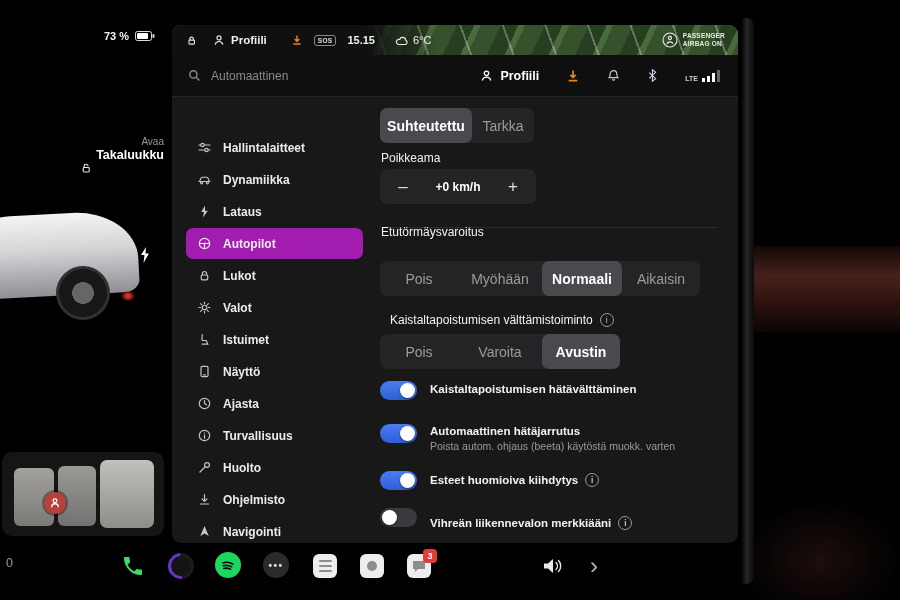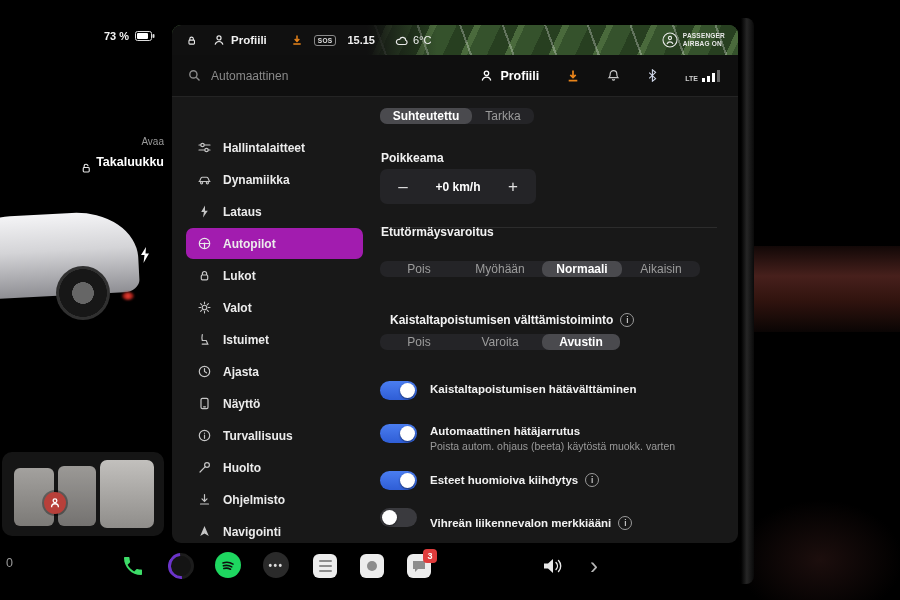--- a/index.html
+++ b/index.html
@@ -14,21 +14,21 @@
   .seat-glow{position:absolute;right:-30px;bottom:-40px;width:220px;height:160px;border-radius:50%;
     background:radial-gradient(closest-side,#1c0e0d,#000 75%);}
   .bezel-edge{position:absolute;left:741px;top:18px;width:13px;height:566px;border-radius:0 8px 8px 0;
     background:linear-gradient(90deg,#000 0%,#262626 45%,#0a0a0a 100%);}
 
   
   .battery-wrap{left:104px;top:30px;display:flex;align-items:center;gap:6px;color:#f2f2f2;
     font-size:11px;font-weight:bold;}
   .hint-wrap{left:52px;top:136px;width:112px;text-align:right;}
   .hint-small{font-size:10px;color:#9a9a9a;}
-  .hint-big{font-size:12.5px;font-weight:bold;color:#fff;margin-top:8px;}
+  .hint-big{font-size:12.5px;font-weight:bold;color:#fff;margin-top:1px;}
   .car-body{left:-34px;top:214px;width:172px;height:82px;transform:rotate(-3deg);
     border-radius:46px 64px 16px 16px/30px 48px 12px 12px;
     background:linear-gradient(180deg,#f4f4f6 0%,#d4d4d7 45%,#8e8e93 100%);}
   .car-wheel{left:56px;top:266px;width:54px;height:54px;border-radius:50%;
     background:radial-gradient(circle,#666 0 28%,#171717 29% 62%,#303030 63% 100%);}
   .tail-light{left:122px;top:292px;width:12px;height:8px;border-radius:50%;
     background:radial-gradient(circle,#ff4438,#6a0f0a 80%);filter:blur(1px);}
   .seat-panel{left:2px;top:452px;width:162px;height:84px;background:#151515;border-radius:10px;}
   .seat-a{left:14px;top:468px;width:40px;height:58px;border-radius:6px;
     background:linear-gradient(180deg,#a3a19e,#7c7a77);}
@@ -64,29 +64,29 @@
   .lte-wrap{display:flex;align-items:flex-end;gap:4px;color:#cfcfcf;font-size:7px;font-weight:bold;}
 
   .sidebar{position:absolute;left:0;top:72px;width:205px;bottom:0;padding-top:34px;box-sizing:border-box;}
   .si{display:flex;align-items:center;gap:12px;height:31px;margin:1px 14px;padding-left:12px;
     border-radius:7px;color:#ececec;font-size:12px;font-weight:bold;}
   .si.sel{background:#a21caf;}
   .si svg{flex:none;}
 
   .main{position:absolute;left:205px;top:72px;right:0;bottom:0;}
   .segctl{position:absolute;display:flex;background:#242427;border-radius:7px;}
-  .seg{display:flex;align-items:center;justify-content:center;height:16px;font-size:12px;
+  .seg{display:flex;align-items:center;justify-content:center;height:35px;font-size:14px;
     color:#9c9c9c;box-sizing:border-box;}
   .seg.sel{background:#4a4a4e;color:#fff;font-weight:bold;border-radius:7px;}
   .stepper{position:absolute;display:flex;align-items:center;width:156px;height:35px;
     background:#242427;border-radius:7px;}
   .stepbtn{width:46px;text-align:center;color:#e0e0e0;font-size:17px;line-height:35px;}
   .stepval{flex:1;text-align:center;color:#fff;font-size:12px;font-weight:bold;}
   .divider{position:absolute;height:1px;background:#2c2c2c;}
-  .lbl{position:absolute;display:flex;align-items:center;font-size:12px;font-weight:bold;color:#f2f2f2;}
+  .lbl{position:absolute;display:flex;align-items:center;font-size:12px;font-weight:normal;color:#f2f2f2;}
   .info{display:inline-flex;width:12px;height:12px;border:1px solid #9a9a9a;border-radius:50%;
     color:#c0c0c0;font-size:8.5px;align-items:center;justify-content:center;margin-left:7px;flex:none;}
   .trow{position:absolute;display:flex;gap:13px;align-items:flex-start;}
   .tgl{width:37px;height:19px;border-radius:10px;background:#3a3a3e;position:relative;flex:none;margin-top:1px;}
   .tgl.on{background:linear-gradient(180deg,#4a7df0,#2f5ed6);}
   .knob{position:absolute;top:2px;left:2px;width:15px;height:15px;border-radius:50%;background:#fff;
     box-shadow:0 1px 2px rgba(0,0,0,.5);}
   .tgl.on .knob{left:auto;right:2px;}
   .tlbl{font-size:11.5px;font-weight:bold;color:#f2f2f2;display:flex;align-items:center;}
   .tsub{font-size:10.5px;color:#9a9a9a;margin-top:3px;}
@@ -274,31 +274,31 @@
         <span>Valot</span>
       </div>
       <div class="si">
         <svg width="13" height="13" viewBox="0 0 13 13" fill="none" stroke="#c5c5c5" stroke-width="1.2" stroke-linecap="round">
           <path d="M4.3 1.5 c-.5 2.6-.5 4.4 0 6 h3.9 l1.6 3.6 H4.2"></path>
         </svg>
         <span>Istuimet</span>
       </div>
       <div class="si">
         <svg width="13" height="13" viewBox="0 0 13 13" fill="none" stroke="#c5c5c5" stroke-width="1.2" stroke-linecap="round">
+          <rect x="3" y="1.4" width="7" height="10.2" rx="1.4"></rect>
+            <path d="M5.6 9.8 h1.8"></path>
+        </svg>
+        <span>Näyttö</span>
+      </div>
+      <div class="si">
+        <svg width="13" height="13" viewBox="0 0 13 13" fill="none" stroke="#c5c5c5" stroke-width="1.2" stroke-linecap="round">
           <circle cx="6.5" cy="6.5" r="5.2"></circle>
             <path d="M6.5 3.6 V6.5 l2 1.3"></path>
         </svg>
         <span>Ajasta</span>
-      </div>
-      <div class="si">
-        <svg width="13" height="13" viewBox="0 0 13 13" fill="none" stroke="#c5c5c5" stroke-width="1.2" stroke-linecap="round">
-          <rect x="3" y="1.4" width="7" height="10.2" rx="1.4"></rect>
-            <path d="M5.6 9.8 h1.8"></path>
-        </svg>
-        <span>Näyttö</span>
       </div>
       <div class="si">
         <svg width="13" height="13" viewBox="0 0 13 13" fill="none" stroke="#c5c5c5" stroke-width="1.2" stroke-linecap="round">
           <circle cx="6.5" cy="6.5" r="5.2"></circle>
             <path d="M6.5 4 v.2 M6.5 6.2 V9.3"></path>
         </svg>
         <span>Turvallisuus</span>
       </div>
       <div class="si">
         <svg width="13" height="13" viewBox="0 0 13 13" fill="none" stroke="#c5c5c5" stroke-width="1.2" stroke-linecap="round">

